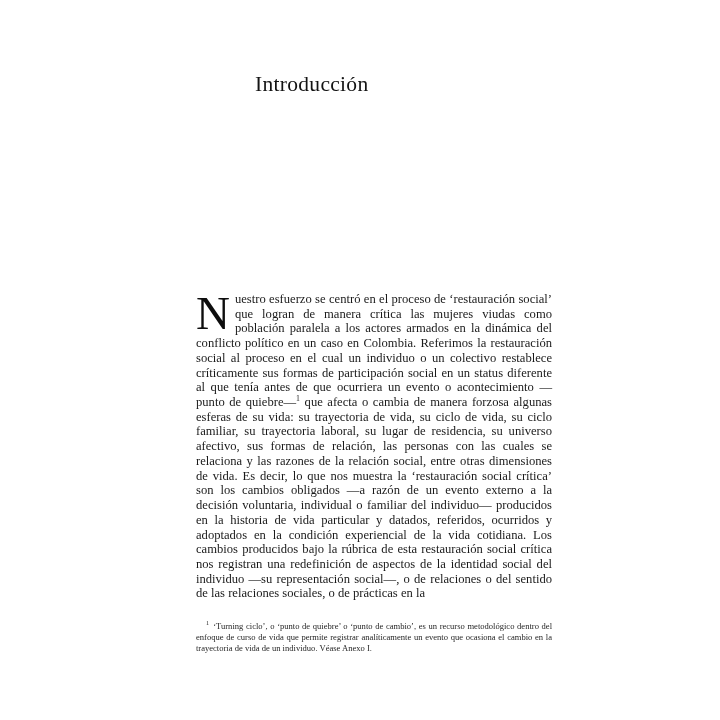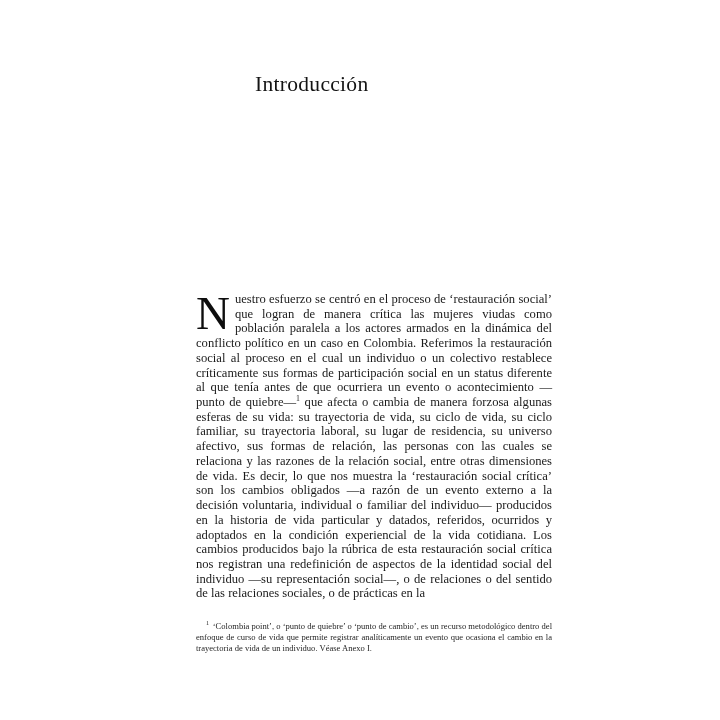--- a/index.html
+++ b/index.html
@@ -107,17 +107,17 @@
   <h1 class="chapter-title">Introducción</h1>
 
   <div class="text-column">
     <p class="body-paragraph">
       <span class="drop-cap">N</span><span>uestro esfuerzo se centró en el proceso de ‘restauración social’ que logran de manera crítica las mujeres viudas como población paralela a los actores armados en la dinámica del conflicto político en un caso en Colombia. Referimos la restauración social al proceso en el cual un individuo o un colectivo restablece críticamente sus formas de participación social en un </span><span class="italic">status</span><span> diferente al que tenía antes de que ocurriera un evento o acontecimiento —punto de quiebre—</span><sup class="fn-ref">1</sup><span> que afecta o cambia de manera forzosa algunas esferas de su vida: su trayectoria de vida, su ciclo de vida, su ciclo familiar, su trayectoria laboral, su lugar de residencia, su universo afectivo, sus formas de relación, las personas con las cuales se relaciona y las razones de la relación social, entre otras dimensiones de vida. Es decir, lo que nos muestra la ‘restauración social crítica’ son los cambios obligados —a razón de un evento externo a la decisión voluntaria, individual o familiar del individuo— producidos en la historia de vida particular y datados, referidos, ocurridos y adoptados en la condición experiencial de la vida cotidiana. Los cambios producidos bajo la rúbrica de esta restauración social crítica nos registran una redefinición de aspectos de la identidad social del individuo —su representación social—, o de relaciones o del sentido de las relaciones sociales, o de prácticas en la</span>
     </p>
   </div>
 
   <div class="footnote-area">
     <p class="footnote-text">
-      <sup class="fn-marker">1</sup><span> ‘</span><span class="italic">Colombia point</span><span>’, o ‘punto de quiebre’ o ‘punto de cambio’,  es un recurso metodológico dentro del enfoque de curso de vida que permite registrar analíticamente un evento que ocasiona el cambio en la trayectoria de vida de un individuo. Véase Anexo I.</span>
+      <sup class="fn-marker">1</sup><span> ‘</span><span class="italic">Turning ciclo</span><span>’, o ‘punto de quiebre’ o ‘punto de cambio’,  es un recurso metodológico dentro del enfoque de curso de vida que permite registrar analíticamente un evento que ocasiona el cambio en la trayectoria de vida de un individuo. Véase Anexo I.</span>
     </p>
   </div>
 
 </div>
 
 </body></html>

